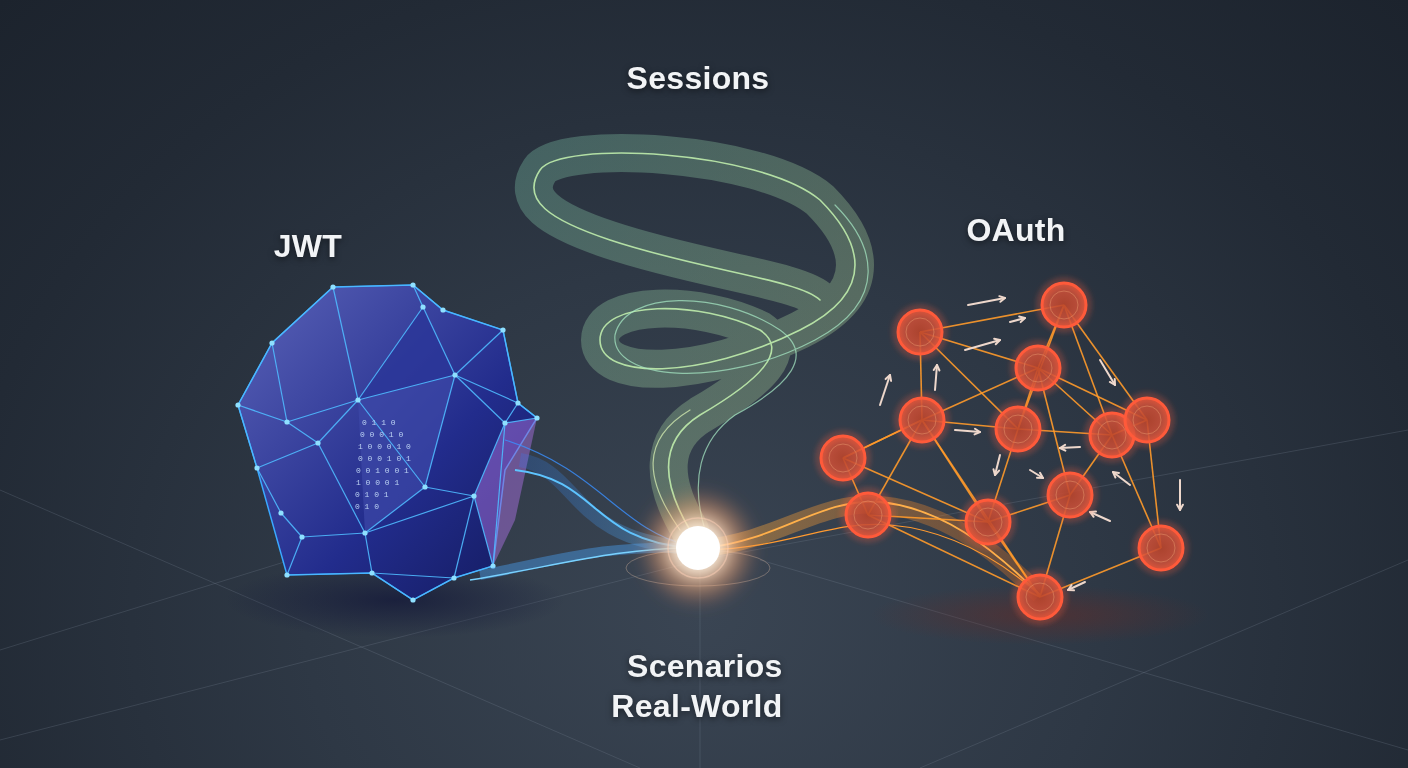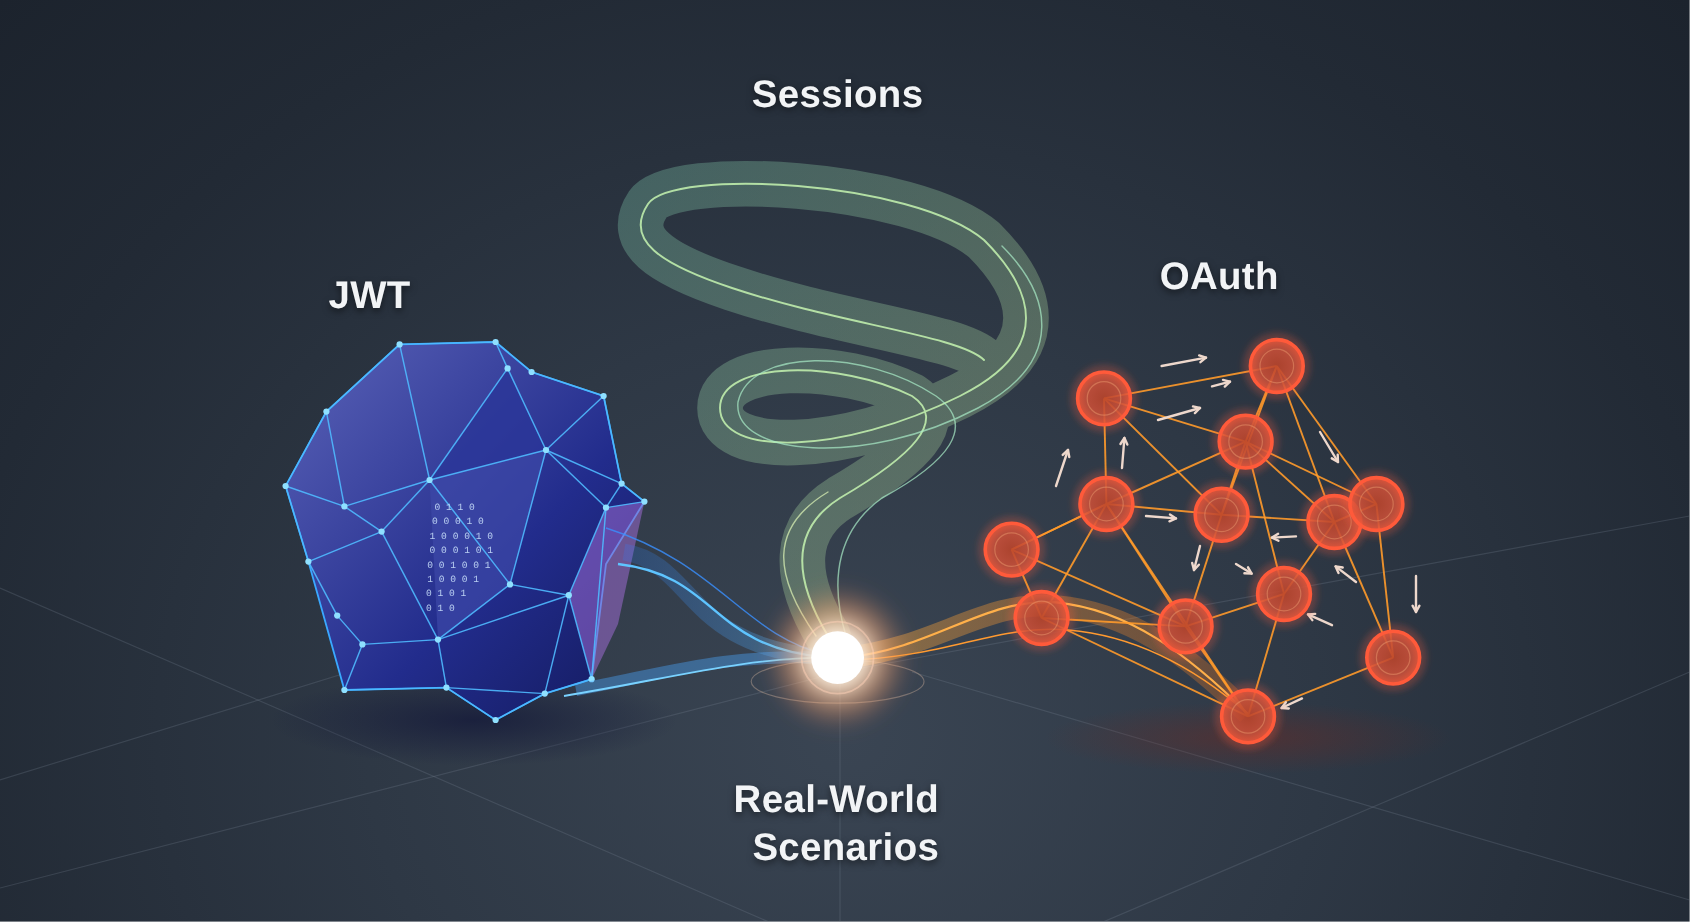--- a/index.html
+++ b/index.html
@@ -305,15 +305,15 @@
     <circle cx="698" cy="548" r="60" fill="url(#hubGlow)" filter="url(#blur8)"></circle>
     <circle cx="698" cy="548" r="30" fill="none" stroke="#ffd2b8" stroke-opacity="0.5" stroke-width="1.5"></circle>
     <circle cx="698" cy="548" r="22" fill="#ffffff"></circle>
   </g>
 </svg>
 
 <div class="label" style="left:698px; top:58px;">Sessions</div>
 <div class="label" style="left:308px; top:210px;margin-top:16px;">JWT</div>
 <div class="label" style="left:1016px; top:210px;">OAuth</div>
 <div class="label" style="left:697px; top:646px; line-height:40px;">
+  <div>Scenarios</div>
   <div>Real-World</div>
-  <div>Scenarios</div>
 </div>
 
 </body></html>

